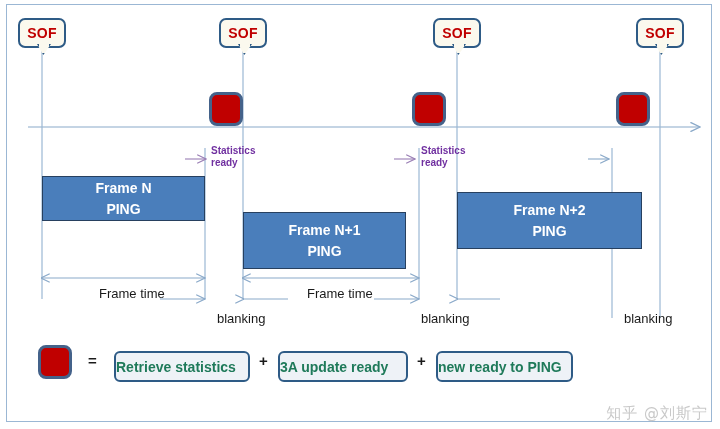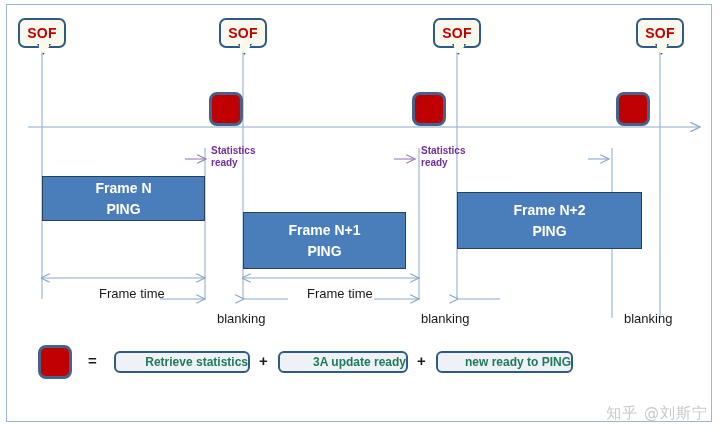--- a/index.html
+++ b/index.html
@@ -101,27 +101,27 @@
     box-sizing:border-box;
     z-index:4;
   }
   .legend-op{
     position:absolute;
     font-size:15px;font-weight:bold;color:#1a1a1a;
     z-index:4;
   }
   .legend-pill{
     position:absolute;
-    height:22px;
+    height:31px;
     background:#eef2f7;
     border:2px solid #2e5b86;
     border-radius:6px;
     box-sizing:border-box;
-    display:flex;align-items:center;justify-content:flex-end;
-    font-size:12px;font-weight:bold;color:#1f7a5a;
+    display:flex;align-items:center;justify-content:flex-start;
+    font-size:14px;font-weight:bold;color:#1f7a5a;
     white-space:nowrap;
     z-index:4;
   }
 
   
   .watermark{
     position:absolute;right:12px;bottom:6px;
     font-size:15px;color:#c9c9c9;
     font-family:"DejaVu Sans", sans-serif;
     letter-spacing:1px;

